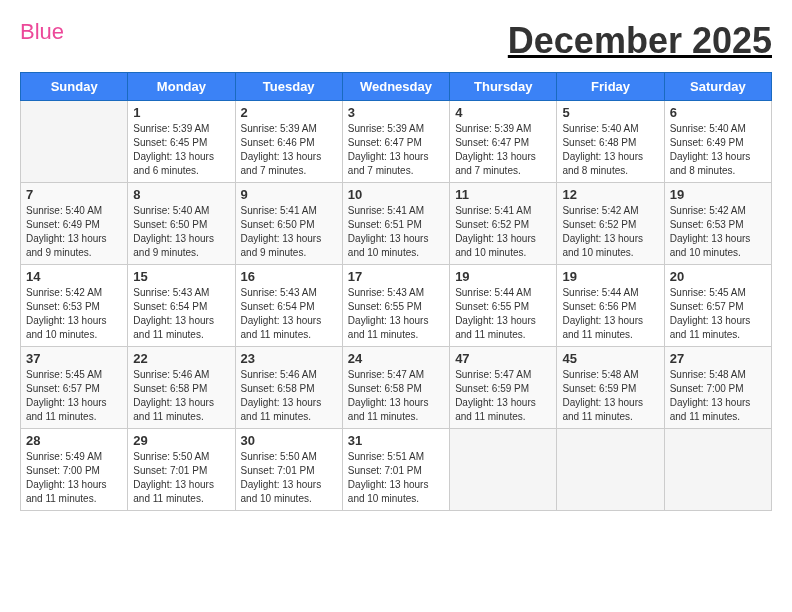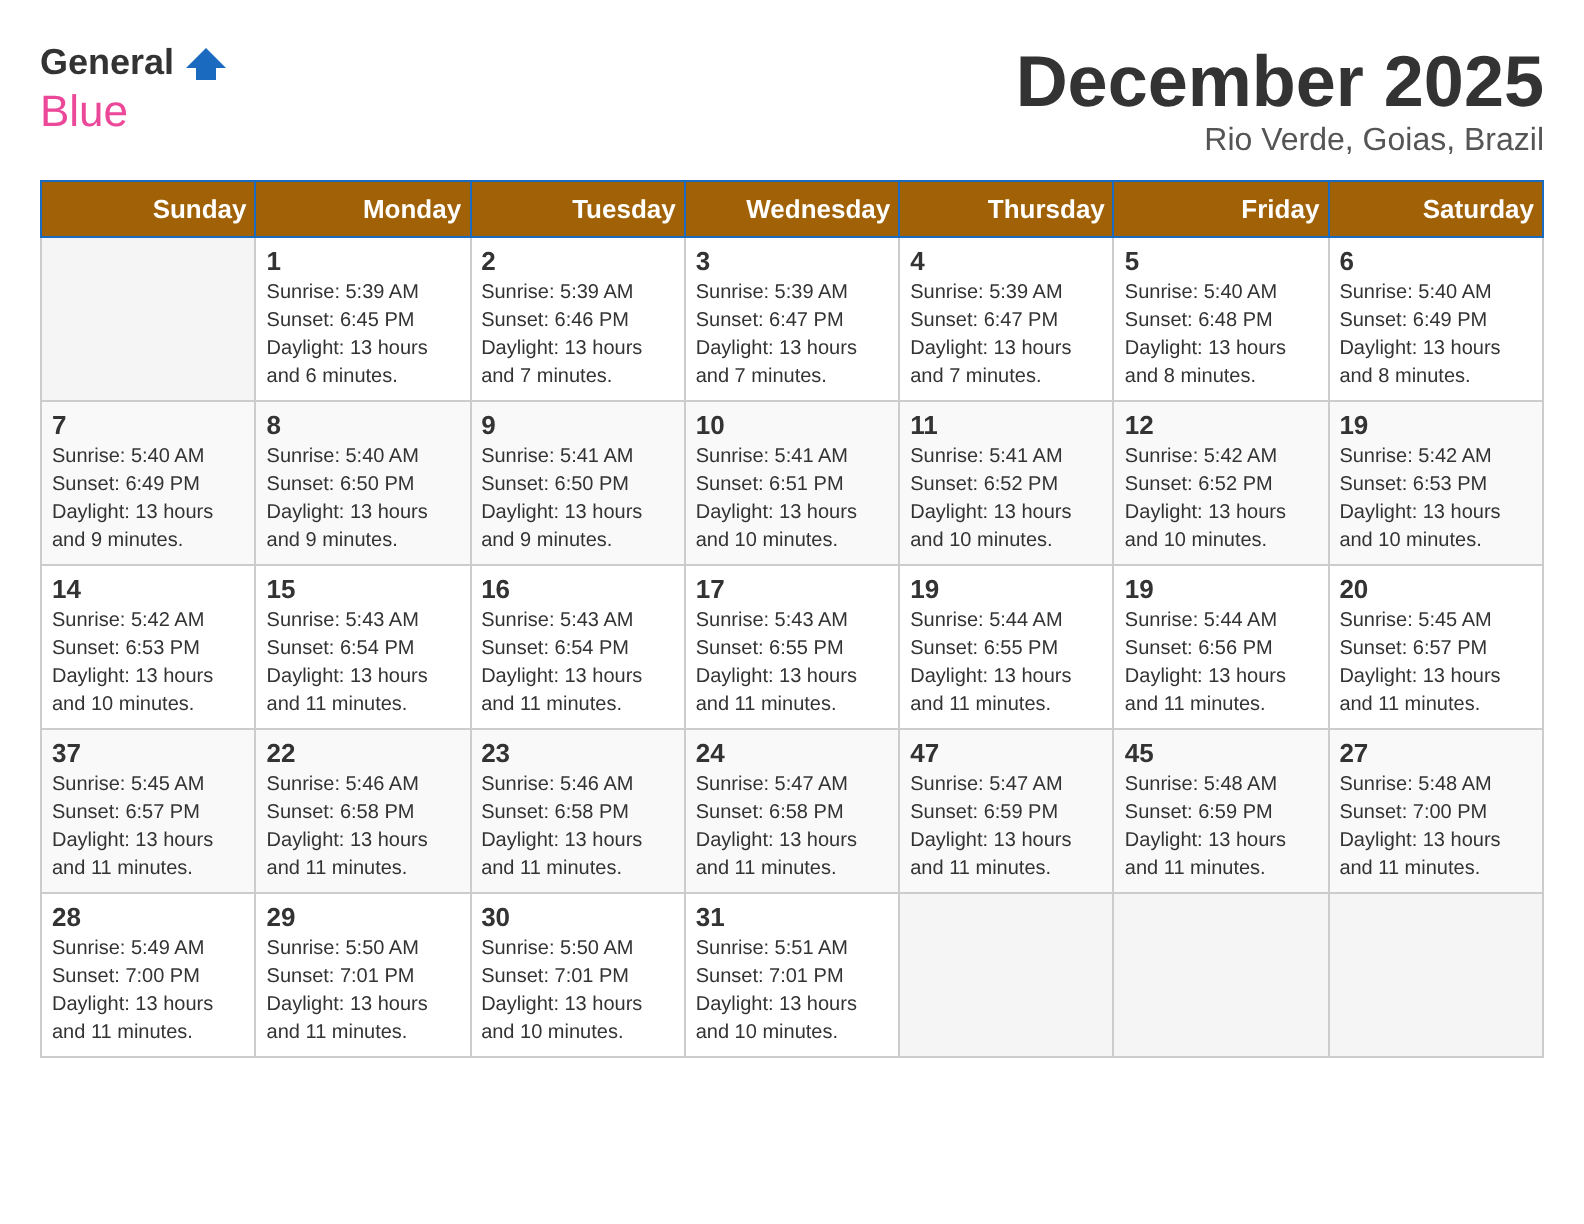--- a/index.html
+++ b/index.html
@@ -34,43 +34,44 @@
       font-size: 22px;
       font-weight: normal;
       color: #ec4899;
     }
     .logo-icon {
       width: 24px;
       height: 24px;
       margin-left: 4px;
     }
     .title-block {
-      text-align: right;
+      text-align: center;
+      text-decoration: underline;
     }
     .month-title {
       font-size: 36px;
       font-weight: bold;
       color: #333;
     }
     .location {
       font-size: 16px;
       color: #555;
     }
     .calendar {
       width: 100%;
       border-collapse: collapse;
       border: 1px solid #ccc;
     }
     .calendar th {
-      background-color: #a16207;
+      background-color: #3b82f6;
       color: #fff;
       font-size: 13px;
       font-weight: bold;
       padding: 6px 4px;
-      text-align: right;
+      text-align: center;
       border: 1px solid #1a6abf;
     }
     .calendar td {
       vertical-align: top;
       border: 1px solid #ccc;
       padding: 4px 5px;
       width: 107px;
       min-height: 80px;
       background: #fff;
     }
@@ -92,32 +93,25 @@
     .empty-cell {
       background: #f5f5f5 !important;
     }
   </style>
 </head>
 <body>
 
 <div class="header">
   <div class="logo">
     <div class="logo-text">
-      <span style="display:flex; align-items:center;">
-        <span class="logo-general">General</span>
-        <svg class="logo-icon" viewBox="0 0 24 24" xmlns="http://www.w3.org/2000/svg">
-          <polygon points="12,4 22,14 17,14 17,20 7,20 7,14 2,14" fill="#1a6abf"></polygon>
-        </svg>
-      </span>
       <span class="logo-blue">Blue</span>
     </div>
   </div>
   <div class="title-block">
     <div class="month-title">December 2025</div>
-    <div class="location">Rio Verde, Goias, Brazil</div>
   </div>
 </div>
 
 <table class="calendar">
   <thead>
     <tr>
     <th>Sunday</th>
         <th>Monday</th>
         <th>Tuesday</th>
         <th>Wednesday</th>

